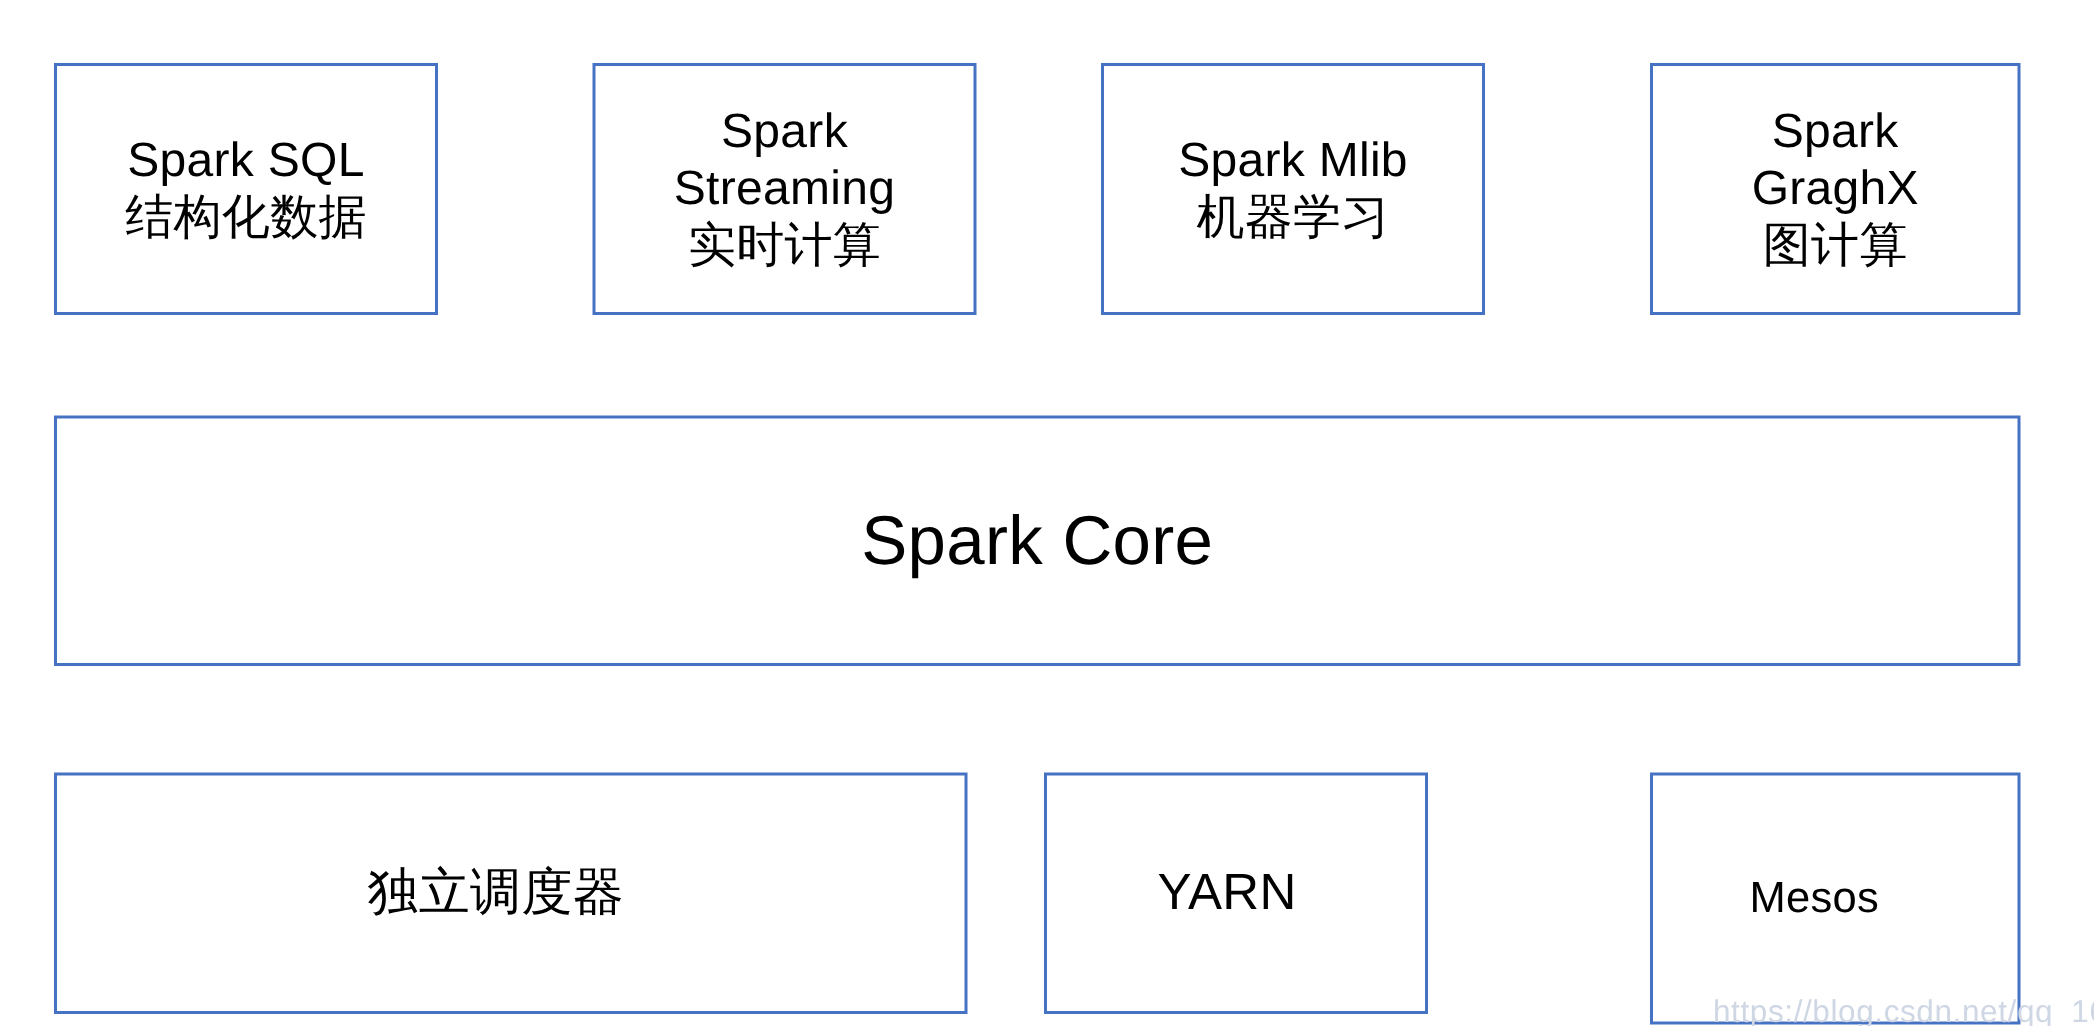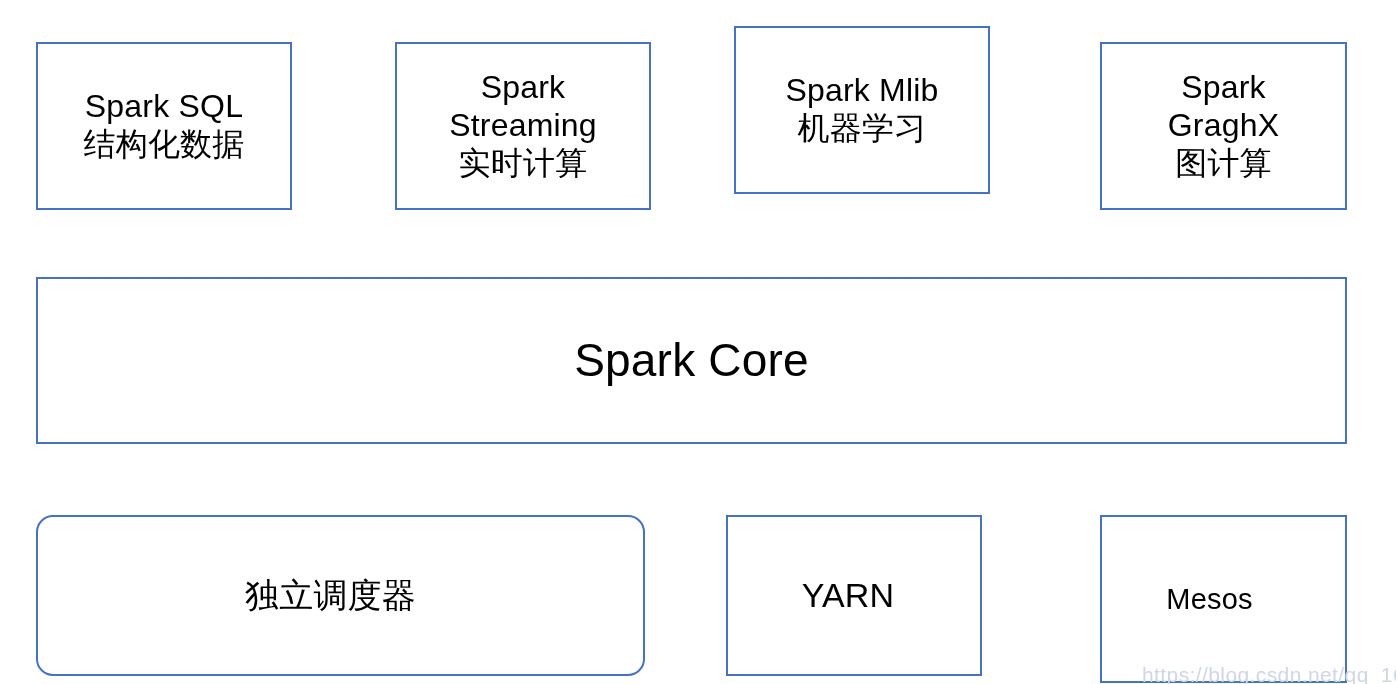--- a/index.html
+++ b/index.html
@@ -33,35 +33,35 @@
   .node-label {
     line-height: 1.18;
     white-space: pre-line;
     letter-spacing: 0.2px;
   }
 
   
   .layer-components .node { }
   #node-spark-sql        { left: 36px;   top: 30px;  width: 256px; height: 168px; }
   #node-spark-streaming  { left: 395px;  top: 30px;  width: 256px; height: 168px; }
-  #node-spark-mlib       { left: 734px;  top: 14px;  width: 256px; height: 168px; }
+  #node-spark-mlib       { left: 734px;  top: 30px;  width: 256px; height: 168px; }
   #node-spark-graphx     { left: 1100px; top: 30px;  width: 247px; height: 168px; }
 
   #node-spark-sql .node-label,
   #node-spark-mlib .node-label { font-size: 32px; }
   #node-spark-streaming .node-label,
   #node-spark-graphx .node-label { font-size: 32px; }
 
   
   #node-spark-core { left: 36px; top: 265px; width: 1311px; height: 167px; }
   #node-spark-core .node-label { font-size: 46px; }
 
   
-  #node-standalone { left: 36px;   top: 503px; width: 609px; height: 161px; border-radius: 17px; }
-  #node-yarn       { left: 726px;  top: 503px; width: 256px; height: 161px; }
+  #node-standalone { left: 36px;   top: 503px; width: 609px; height: 161px; }
+  #node-yarn       { left: 696px;  top: 503px; width: 256px; height: 161px; }
   #node-mesos      { left: 1100px; top: 503px; width: 247px; height: 168px; }
 
   #node-standalone .node-label { font-size: 34px; transform: translateX(-10px); }
   #node-yarn .node-label       { font-size: 34px; transform: translateX(-6px); }
   #node-mesos .node-label      { font-size: 29px; transform: translateX(-14px); }
 
   
   #watermark {
     position: absolute;
     left: 1142px;

